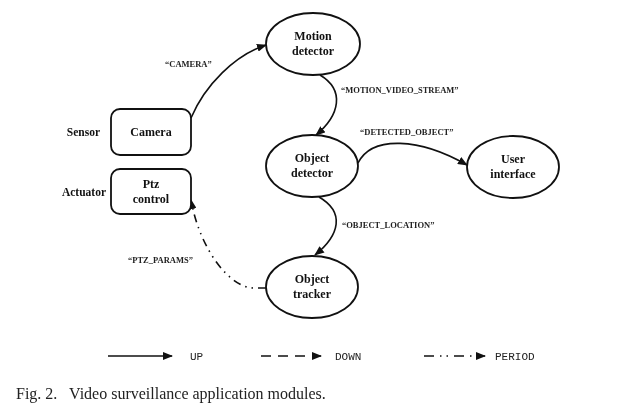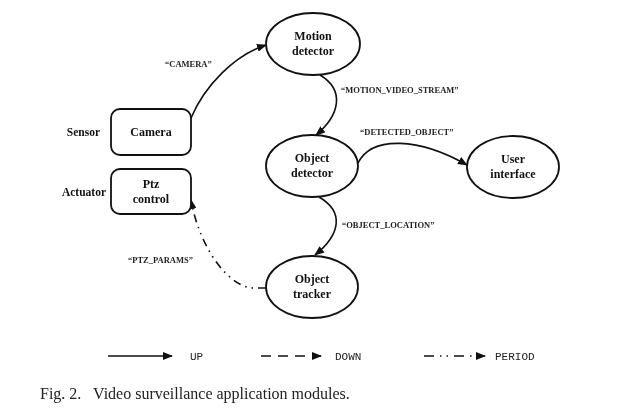--- a/index.html
+++ b/index.html
@@ -4,21 +4,21 @@
   <style>
     html, body { margin: 0; padding: 0; background: #ffffff; }
     body { width: 625px; height: 411px; position: relative; overflow: hidden; }
     #diagram { position: absolute; left: 0; top: 0; }
     .node-label { font-family: "Liberation Serif", serif; font-weight: bold; font-size: 12px; fill: #111; }
     .edge-label { font-family: "Liberation Serif", serif; font-weight: bold; font-size: 8.5px; fill: #222; }
     .side-label { font-family: "Liberation Serif", serif; font-weight: bold; font-size: 11.5px; fill: #111; }
     .legend-label { font-family: "Liberation Mono", monospace; font-size: 11px; fill: #222; }
     .shape { fill: #fff; stroke: #111; stroke-width: 1.8; }
     .edge { fill: none; stroke: #111; stroke-width: 1.6; }
-    .caption { position: absolute; left: 16px; top: 385px; font-family: "Liberation Serif", serif; font-size: 16px; color: #222; white-space: pre; margin-left: 24px; }
+    .caption { position: absolute; left: 16px; top: 385px; font-family: "Liberation Serif", serif; font-size: 16px; color: #222; white-space: pre; }
   </style>
 </head>
 <body>
 
 <svg id="diagram" width="625" height="411" viewBox="0 0 625 411" xmlns="http://www.w3.org/2000/svg">
   <defs>
     <marker id="arrowhead" markerWidth="10" markerHeight="8" refX="9" refY="4" orient="auto" markerUnits="userSpaceOnUse">
       <path d="M0,0 L10,4 L0,8 Z" fill="#111"></path>
     </marker>
   </defs>

